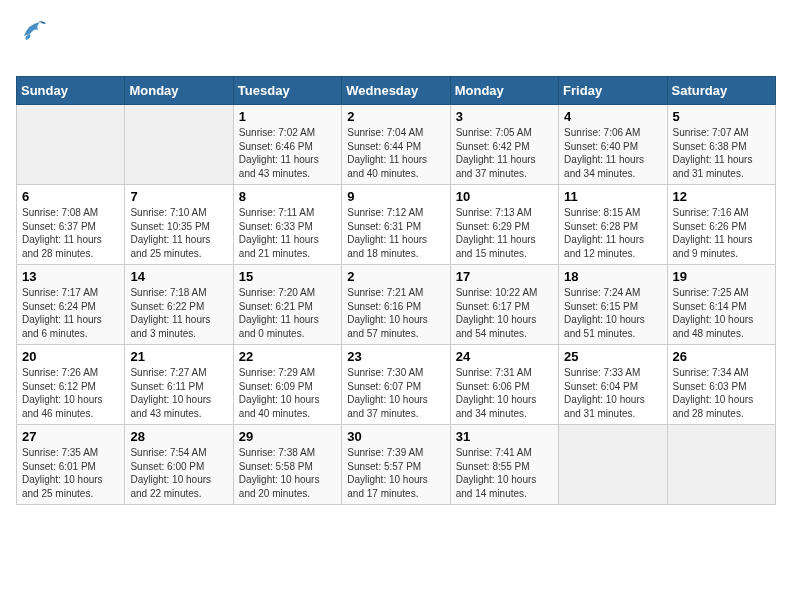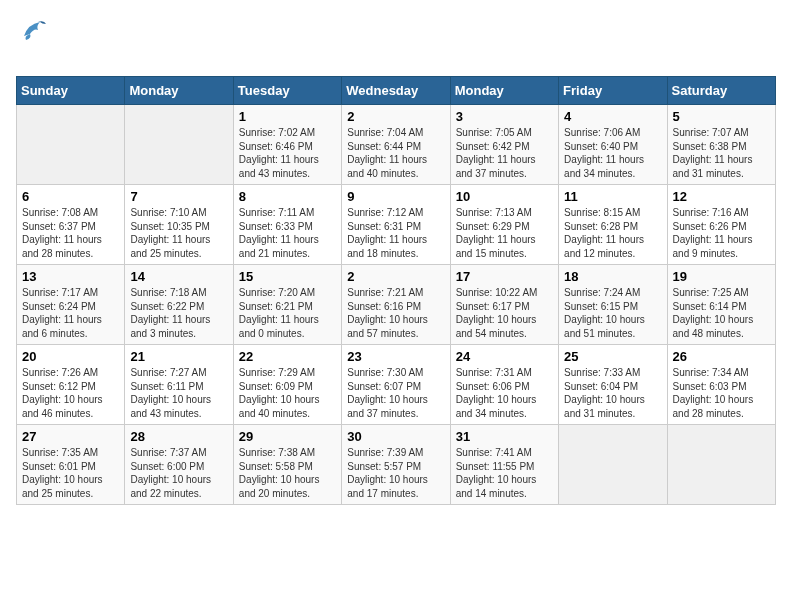--- a/index.html
+++ b/index.html
@@ -339,21 +339,21 @@
           <span class="day-num">27</span>
           <div class="day-info">
             <span>Sunrise: 7:35 AM</span><br>
             <span>Sunset: 6:01 PM</span><br>
             <span>Daylight: 10 hours and 25 minutes.</span>
           </div>
         </td>
         <td>
           <span class="day-num">28</span>
           <div class="day-info">
-            <span>Sunrise: 7:37 AM</span><br>
+            <span>Sunrise: 7:54 AM</span><br>
             <span>Sunset: 6:00 PM</span><br>
             <span>Daylight: 10 hours and 22 minutes.</span>
           </div>
         </td>
         <td>
           <span class="day-num">29</span>
           <div class="day-info">
             <span>Sunrise: 7:38 AM</span><br>
             <span>Sunset: 5:58 PM</span><br>
             <span>Daylight: 10 hours and 20 minutes.</span>
@@ -364,21 +364,21 @@
           <div class="day-info">
             <span>Sunrise: 7:39 AM</span><br>
             <span>Sunset: 5:57 PM</span><br>
             <span>Daylight: 10 hours and 17 minutes.</span>
           </div>
         </td>
         <td>
           <span class="day-num">31</span>
           <div class="day-info">
             <span>Sunrise: 7:41 AM</span><br>
-            <span>Sunset: 11:55 PM</span><br>
+            <span>Sunset: 8:55 PM</span><br>
             <span>Daylight: 10 hours and 14 minutes.</span>
           </div>
         </td>
         <td class="empty-cell"></td>
         <td class="empty-cell"></td>
       </tr>
     </tbody>
 </table>
 
 </body></html>

